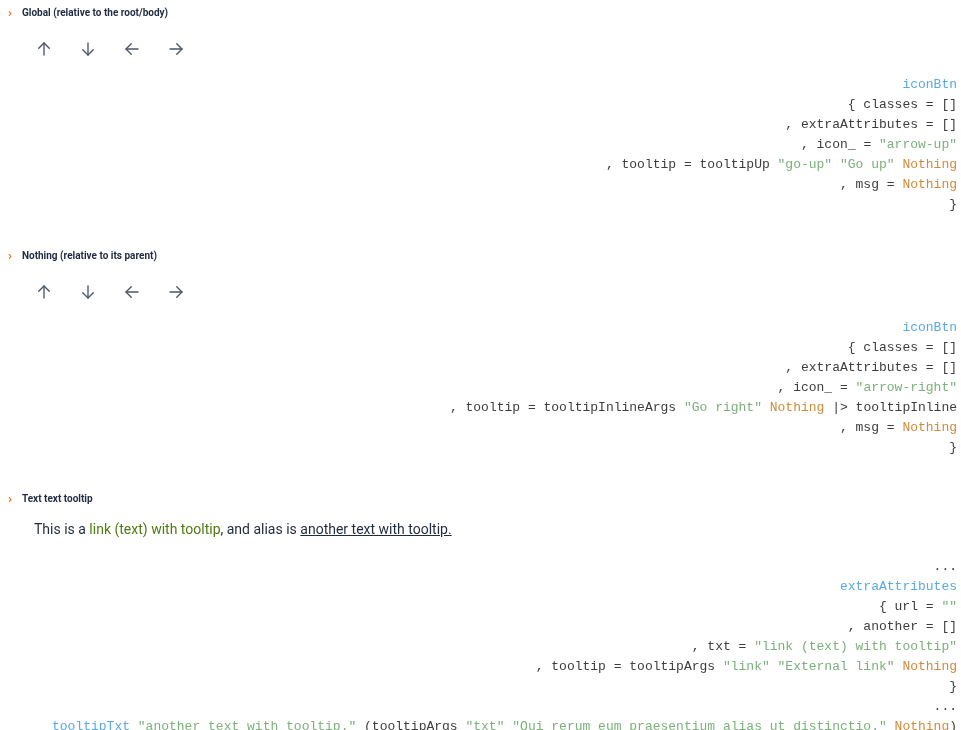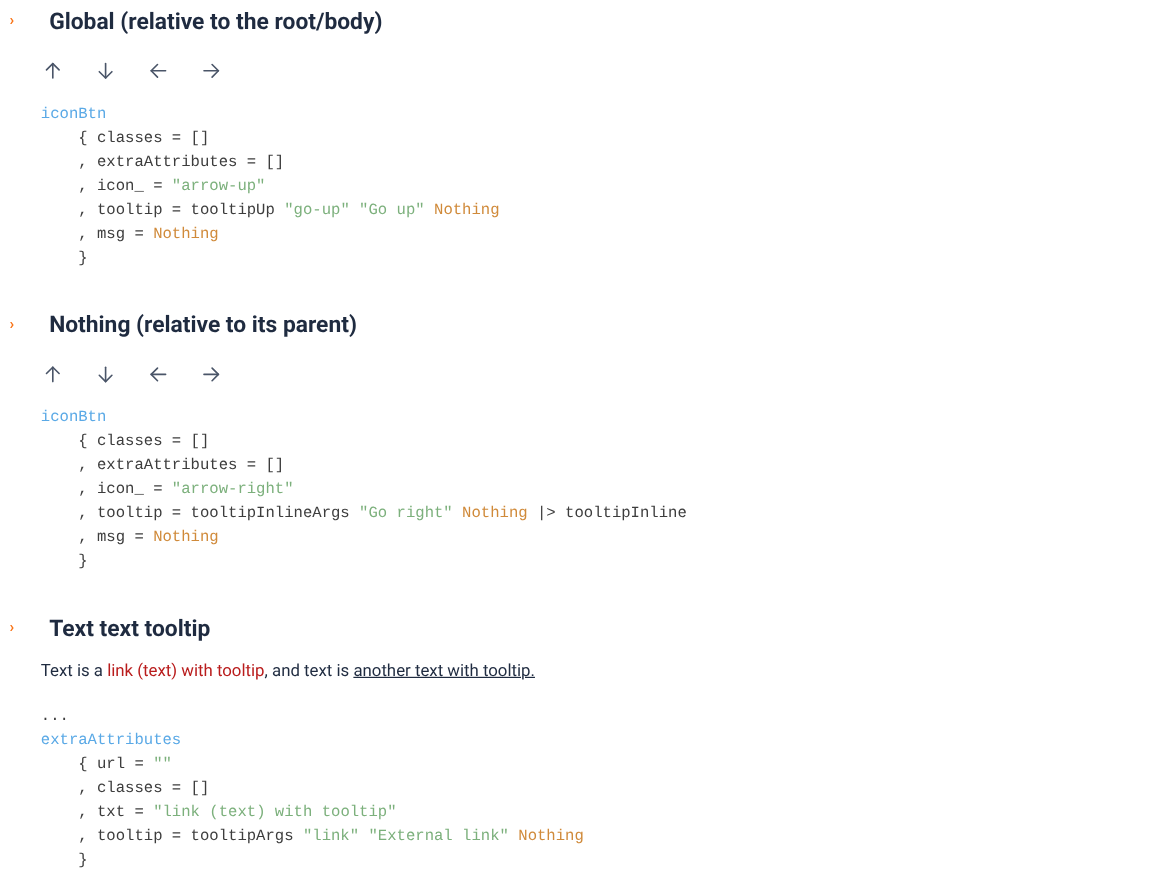--- a/index.html
+++ b/index.html
@@ -22,23 +22,22 @@
     padding: 6px 0 6px 4px;
   }
   .caret {
     color: #f97316;
     font-weight: bold;
     font-size: 13px;
     line-height: 1;
   }
   .section-title {
     font-weight: 700;
-    font-size: 19px;
-    color: #1f2b40;
-    margin-left: 19px;
+    font-size: 10px;
+    color: #1f2b40;
   }
   .icon-row {
     display: flex;
     gap: 24px;
     padding: 14px 0 16px 30px;
   }
   .icon-btn {
     width: 20px;
     height: 20px;
     display: flex;
@@ -60,31 +59,32 @@
     stroke-linejoin: round;
   }
   pre.code {
     font-family: "SFMono-Regular", Consolas, "Liberation Mono", Menlo, monospace;
     font-size: 13px;
     line-height: 20px;
     margin: 0;
     padding: 0 0 0 30px;
     white-space: pre;
     color: #3d3d3d;
+    text-align: right;
   }
   .tok-fn   { color: #5aa9e6; }
   .tok-str  { color: #7cb07c; }
   .tok-kw   { color: #d08a3a; }
   .text-block {
     padding: 10px 0 20px 30px;
     font-size: 14px;
     color: #1f2b40;
   }
   .link-orange {
-    color: #b91c1c;
+    color: #4d7c0f;
     text-decoration: none;
     cursor: pointer;
   }
   .tooltip-txt {
     color: #1f2b40;
     text-decoration: underline;
     text-decoration-style: solid;
     cursor: help;
     margin-top: 35px;
   }
@@ -176,25 +176,25 @@
 <span>    }</span></pre>
 </div>
 
 <div class="section">
   <div class="section-header">
     <span class="caret">›</span>
     <span class="section-title">Text text tooltip</span>
   </div>
 
   <div class="text-block">
-    <span>Text is a </span><a class="link-orange">link (text) with tooltip</a><span>, and text is </span><span class="tooltip-txt">another text with tooltip.</span>
+    <span>This is a </span><a class="link-orange">link (text) with tooltip</a><span>, and alias is </span><span class="tooltip-txt">another text with tooltip.</span>
   </div>
 
   <pre class="code"><span>...</span>
 <span class="tok-fn">extraAttributes</span>
 <span>    { url = </span><span class="tok-str">""</span>
-<span>    , classes = []</span>
+<span>    , another = []</span>
 <span>    , txt = </span><span class="tok-str">"link (text) with tooltip"</span>
 <span>    , tooltip = tooltipArgs </span><span class="tok-str">"link"</span><span> </span><span class="tok-str">"External link"</span><span> </span><span class="tok-kw">Nothing</span>
 <span>    }</span>
 <span>...</span>
 <span class="tok-fn">tooltipTxt</span><span> </span><span class="tok-str">"another text with tooltip."</span><span> (tooltipArgs </span><span class="tok-str">"txt"</span><span> </span><span class="tok-str">"Qui rerum eum praesentium alias ut distinctio."</span><span> </span><span class="tok-kw">Nothing</span><span>)</span></pre>
 </div>
 
 </body></html>

